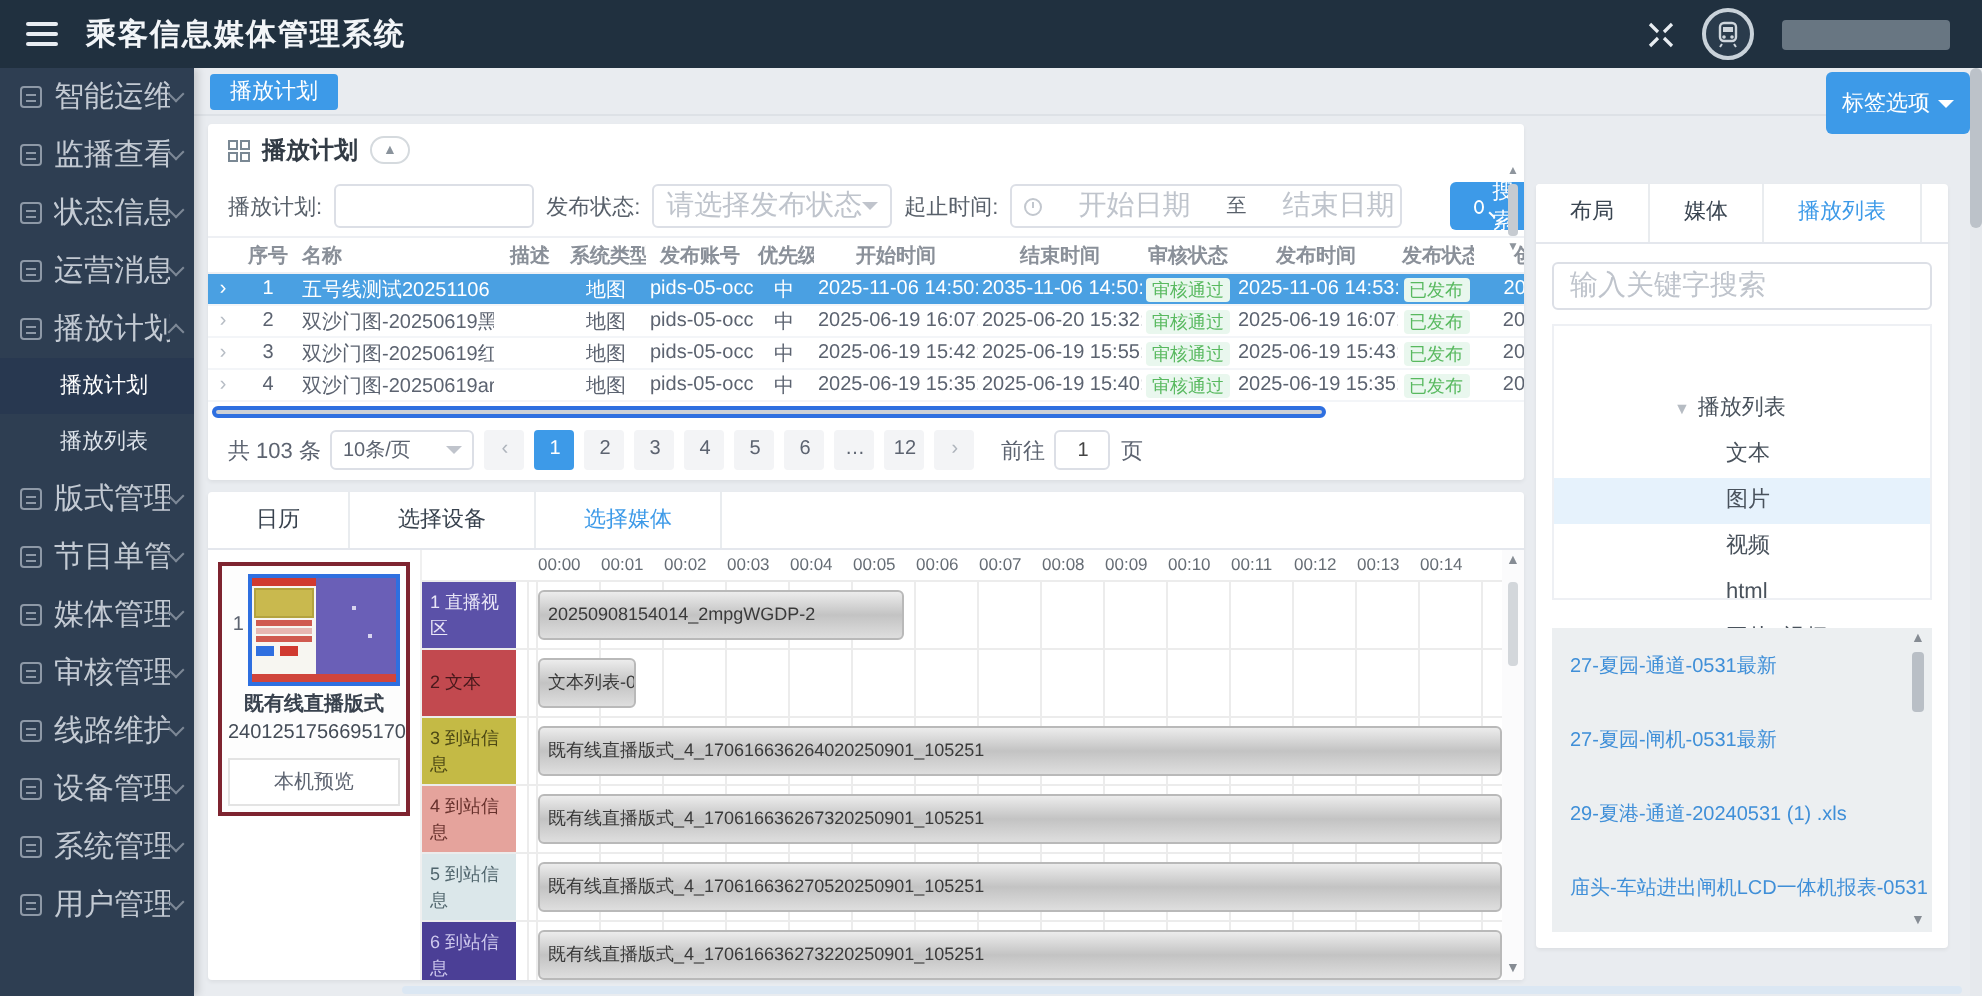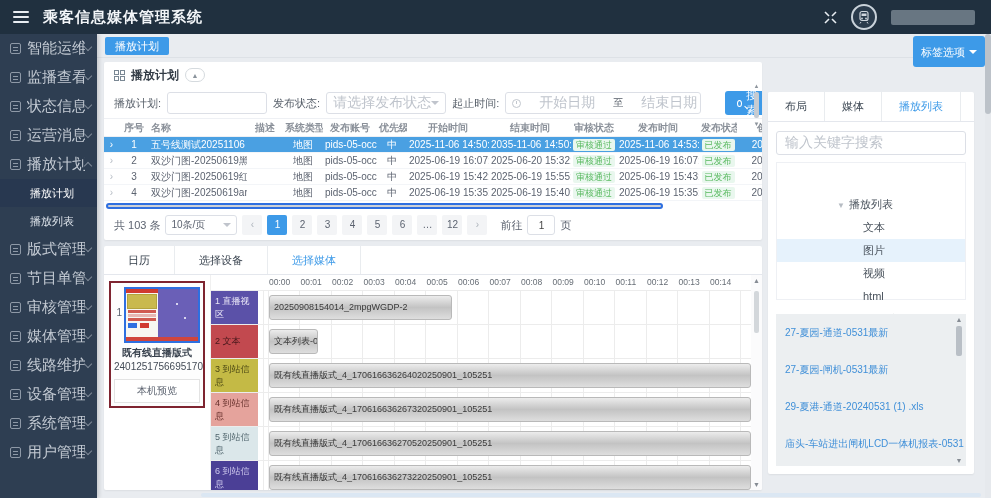--- a/index.html
+++ b/index.html
@@ -203,26 +203,26 @@
         <span class="sb-label">版式管理</span>
         <span class="sb-arrow"></span>
       </div>
       <div class="sb-item">
         <span class="sb-ico"></span>
         <span class="sb-label">节目单管理</span>
         <span class="sb-arrow"></span>
       </div>
       <div class="sb-item">
         <span class="sb-ico"></span>
+        <span class="sb-label">媒体管理</span>
+        <span class="sb-arrow"></span>
+      </div>
+      <div class="sb-item">
+        <span class="sb-ico"></span>
         <span class="sb-label">审核管理</span>
-        <span class="sb-arrow"></span>
-      </div>
-      <div class="sb-item">
-        <span class="sb-ico"></span>
-        <span class="sb-label">媒体管理</span>
         <span class="sb-arrow"></span>
       </div>
       <div class="sb-item">
         <span class="sb-ico"></span>
         <span class="sb-label">线路维护</span>
         <span class="sb-arrow"></span>
       </div>
       <div class="sb-item">
         <span class="sb-ico"></span>
         <span class="sb-label">设备管理</span>

